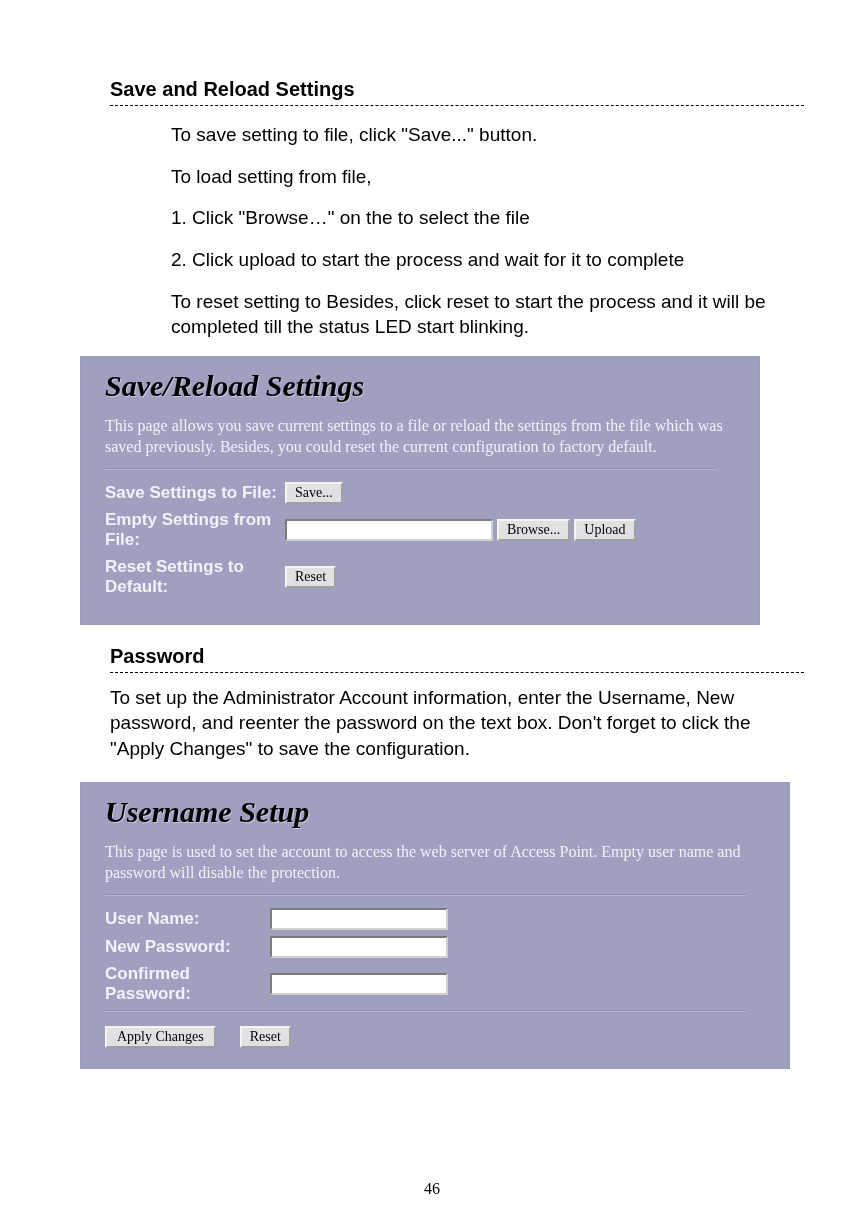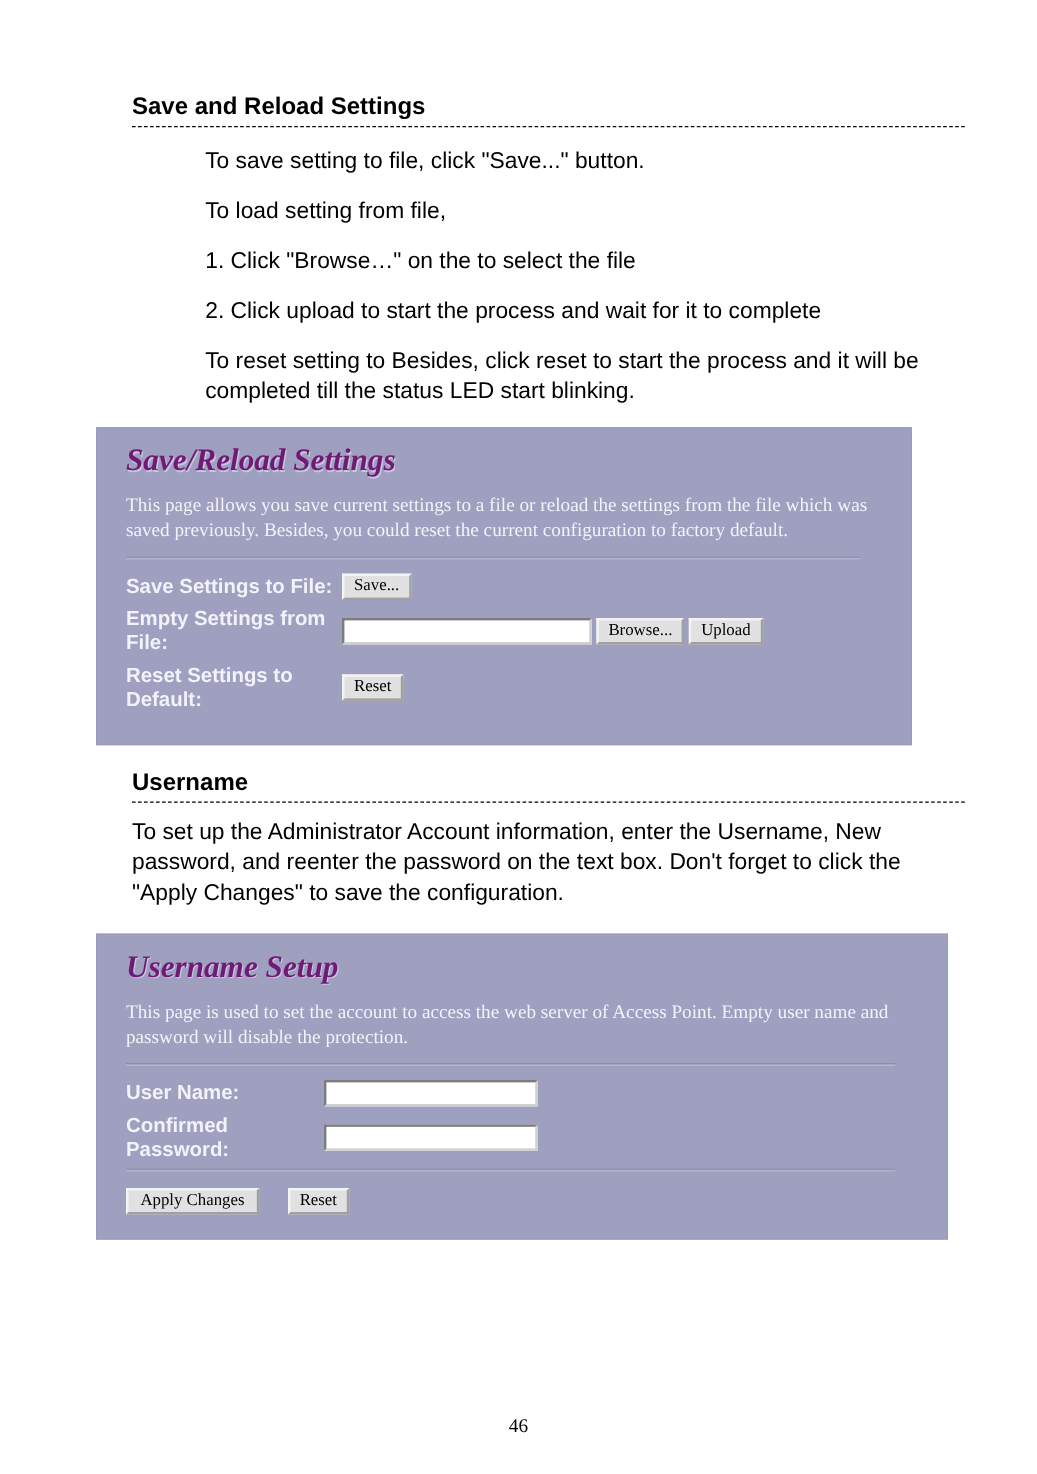--- a/index.html
+++ b/index.html
@@ -40,24 +40,24 @@
     background: #9f9fc0;
     border: 1px solid #9a9abb;
     box-sizing: border-box;
     padding: 2px;
   }
   .panel-inner {
     padding: 8px 14px 18px 22px;
   }
   .panel-title {
     font-family: Georgia, 'Times New Roman', serif;
-    font-size: 26px;
+    font-size: 30px;
     font-weight: bold;
     font-style: italic;
-    color: #701a75;
+    color: #000000;
     margin: 2px 0 12px 0;
     text-shadow: 1px 1px 0 #c6c6de;
   }
   .panel-desc {
     color: #f2f2fa;
     font-family: Georgia, 'Times New Roman', serif;
     font-size: 16px;
     line-height: 1.35;
     margin-bottom: 10px;
   }
@@ -163,37 +163,43 @@
 
     <div class="form-row">
       <div class="form-label">Reset Settings to Default:</div>
       <div class="form-controls">
         <button class="btn-classic">Reset</button>
       </div>
     </div>
   </div>
 </div>
 
-<div class="section-title">Username</div>
+<div class="section-title">Password</div>
 <hr class="dashed-rule">
 <div class="section2-body">To set up the Administrator Account information, enter the Username, New password, and reenter the password on the text box. Don't forget to click the "Apply Changes" to save the configuration.</div>
 
 <div class="panel" style="width:710px;">
   <div class="panel-inner">
     <div class="panel-title">Username Setup</div>
     <div class="panel-desc">This page is used to set the account to access the web server of Access Point. Empty user name and password will disable the protection.</div>
     <hr class="panel-hr">
 
     <div class="form-row">
       <div class="form-label" style="width:165px;">User Name:</div>
       <div class="form-controls">
         <input type="text" class="input-classic w-med" style="">
       </div>
     </div>
     <div class="form-row">
+      <div class="form-label" style="width:165px;">New Password:</div>
+      <div class="form-controls">
+        <input type="password" class="input-classic w-med" style="">
+      </div>
+    </div>
+    <div class="form-row">
       <div class="form-label" style="width:165px;">Confirmed Password:</div>
       <div class="form-controls">
         <input type="password" class="input-classic w-med" style="">
       </div>
     </div>
 
     <hr class="panel-hr">
     <div class="btn-row">
       <button class="btn-classic" style="padding:1px 10px;">Apply Changes</button>
       <button class="btn-classic">Reset</button>

